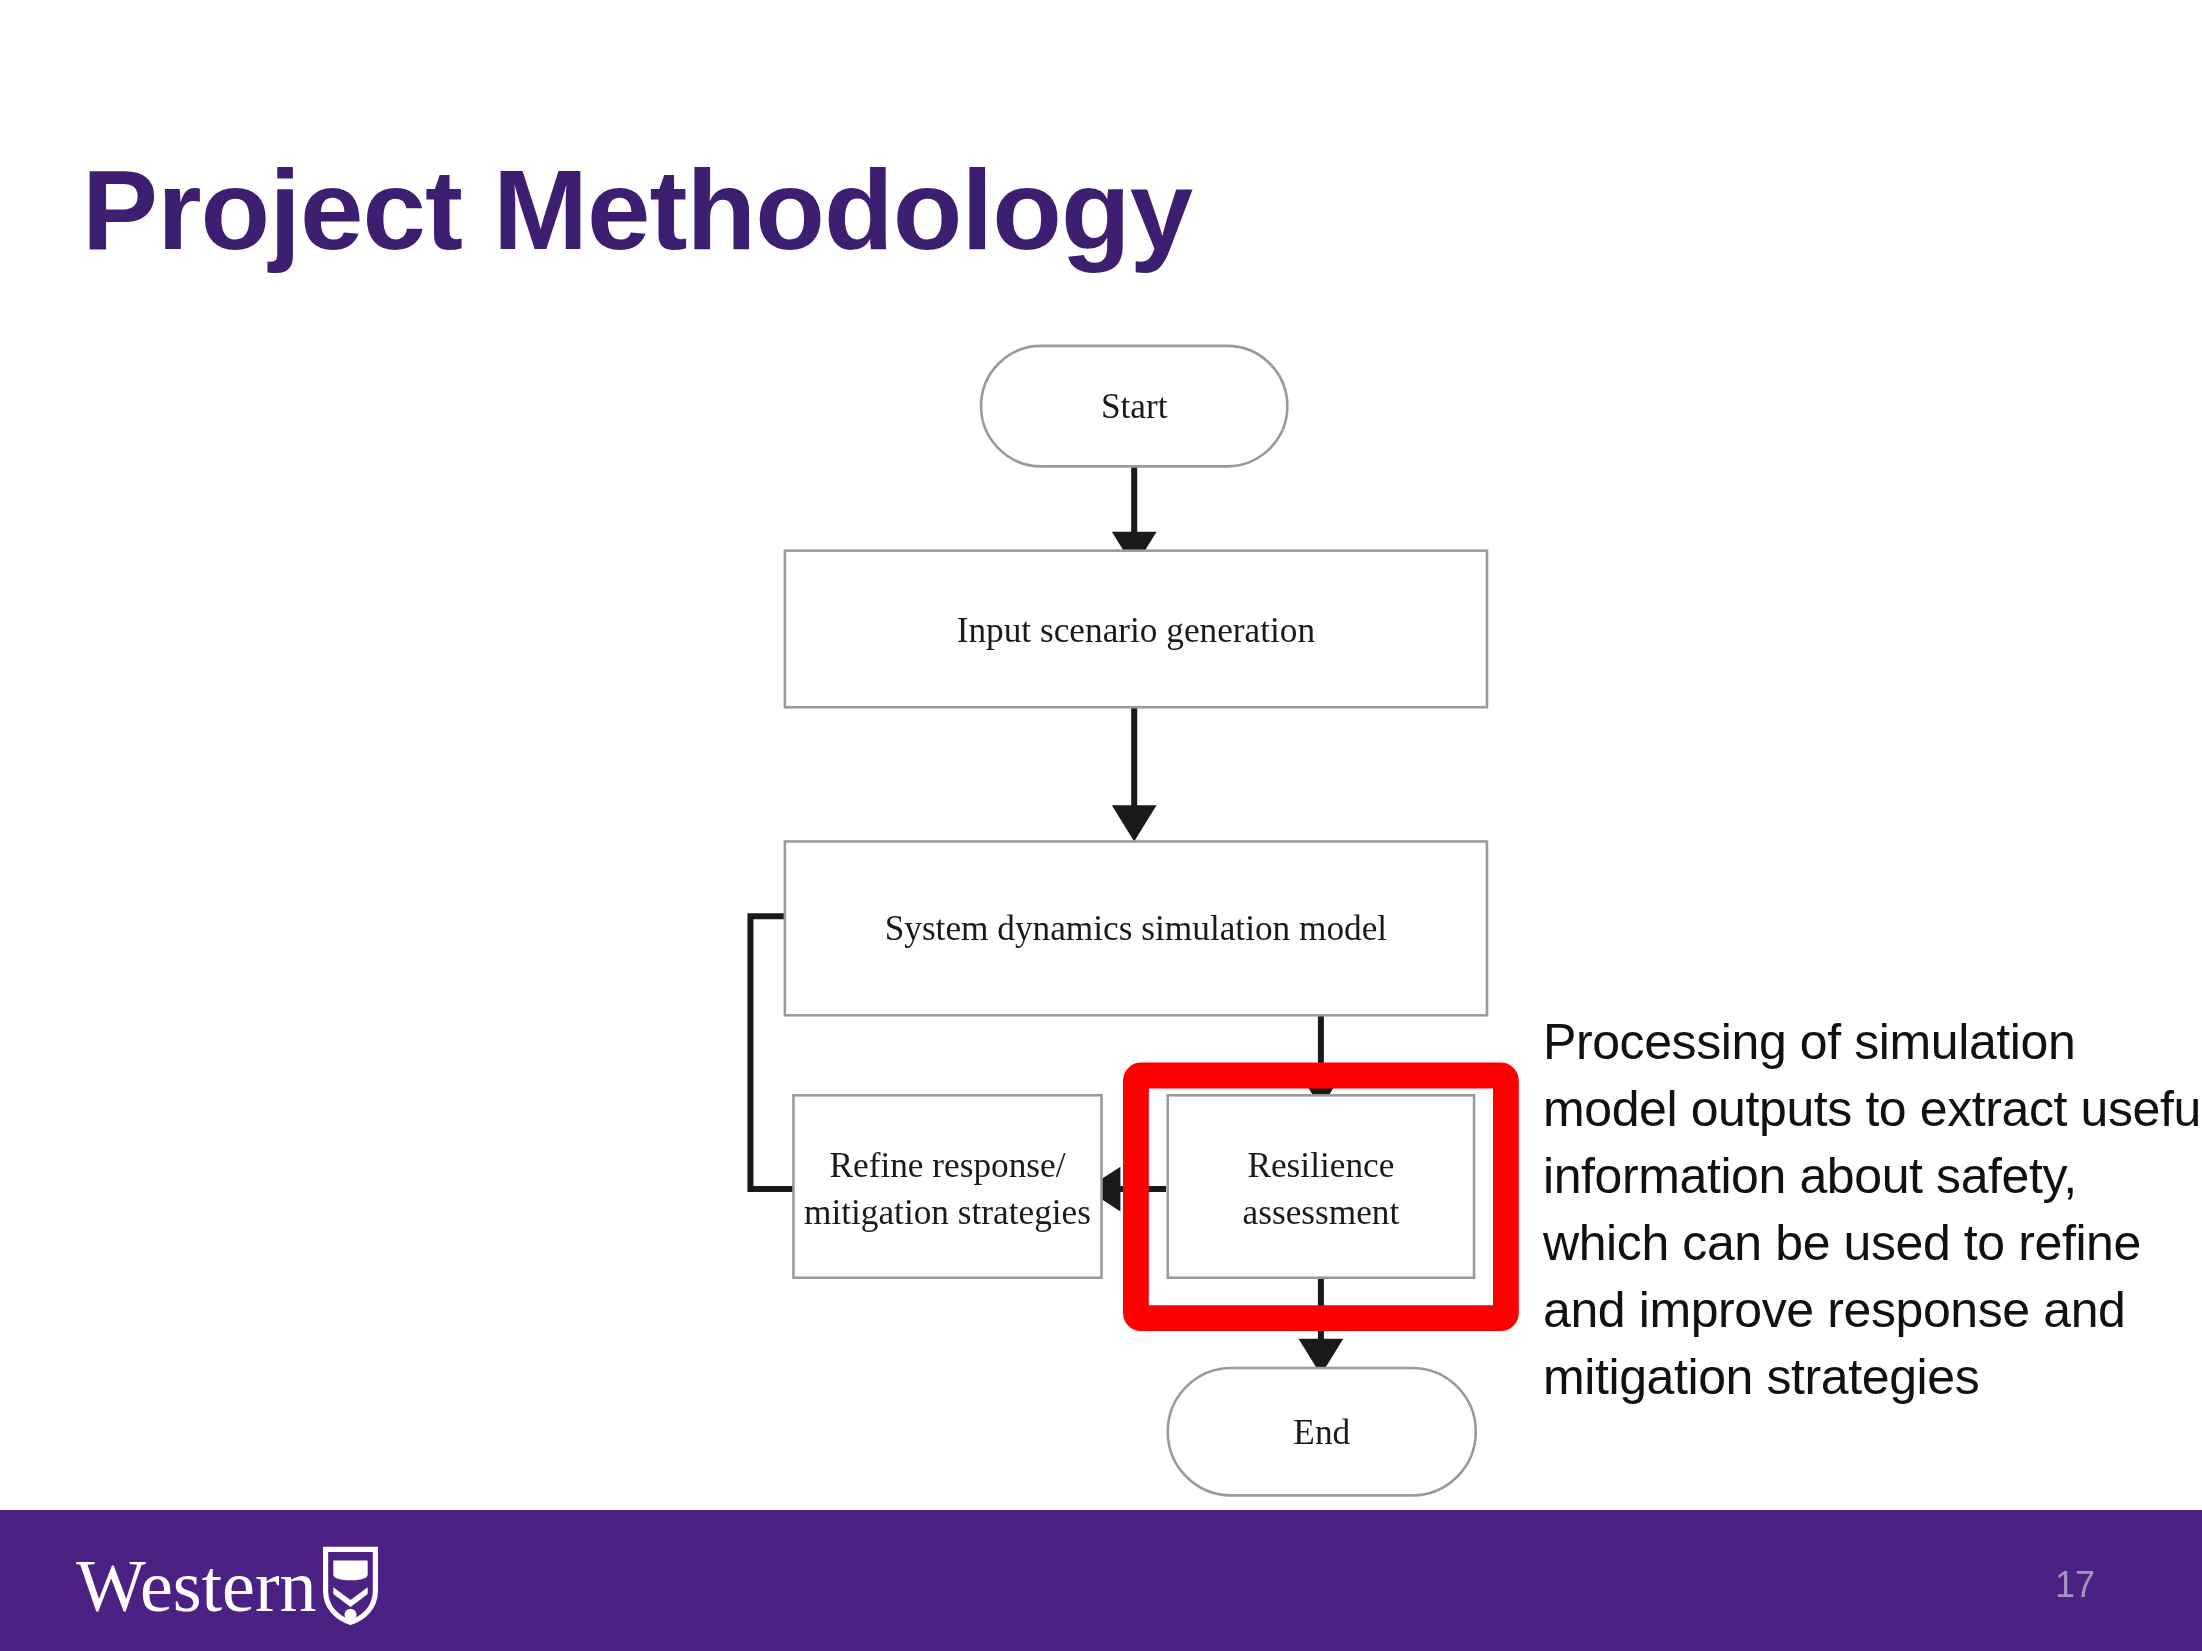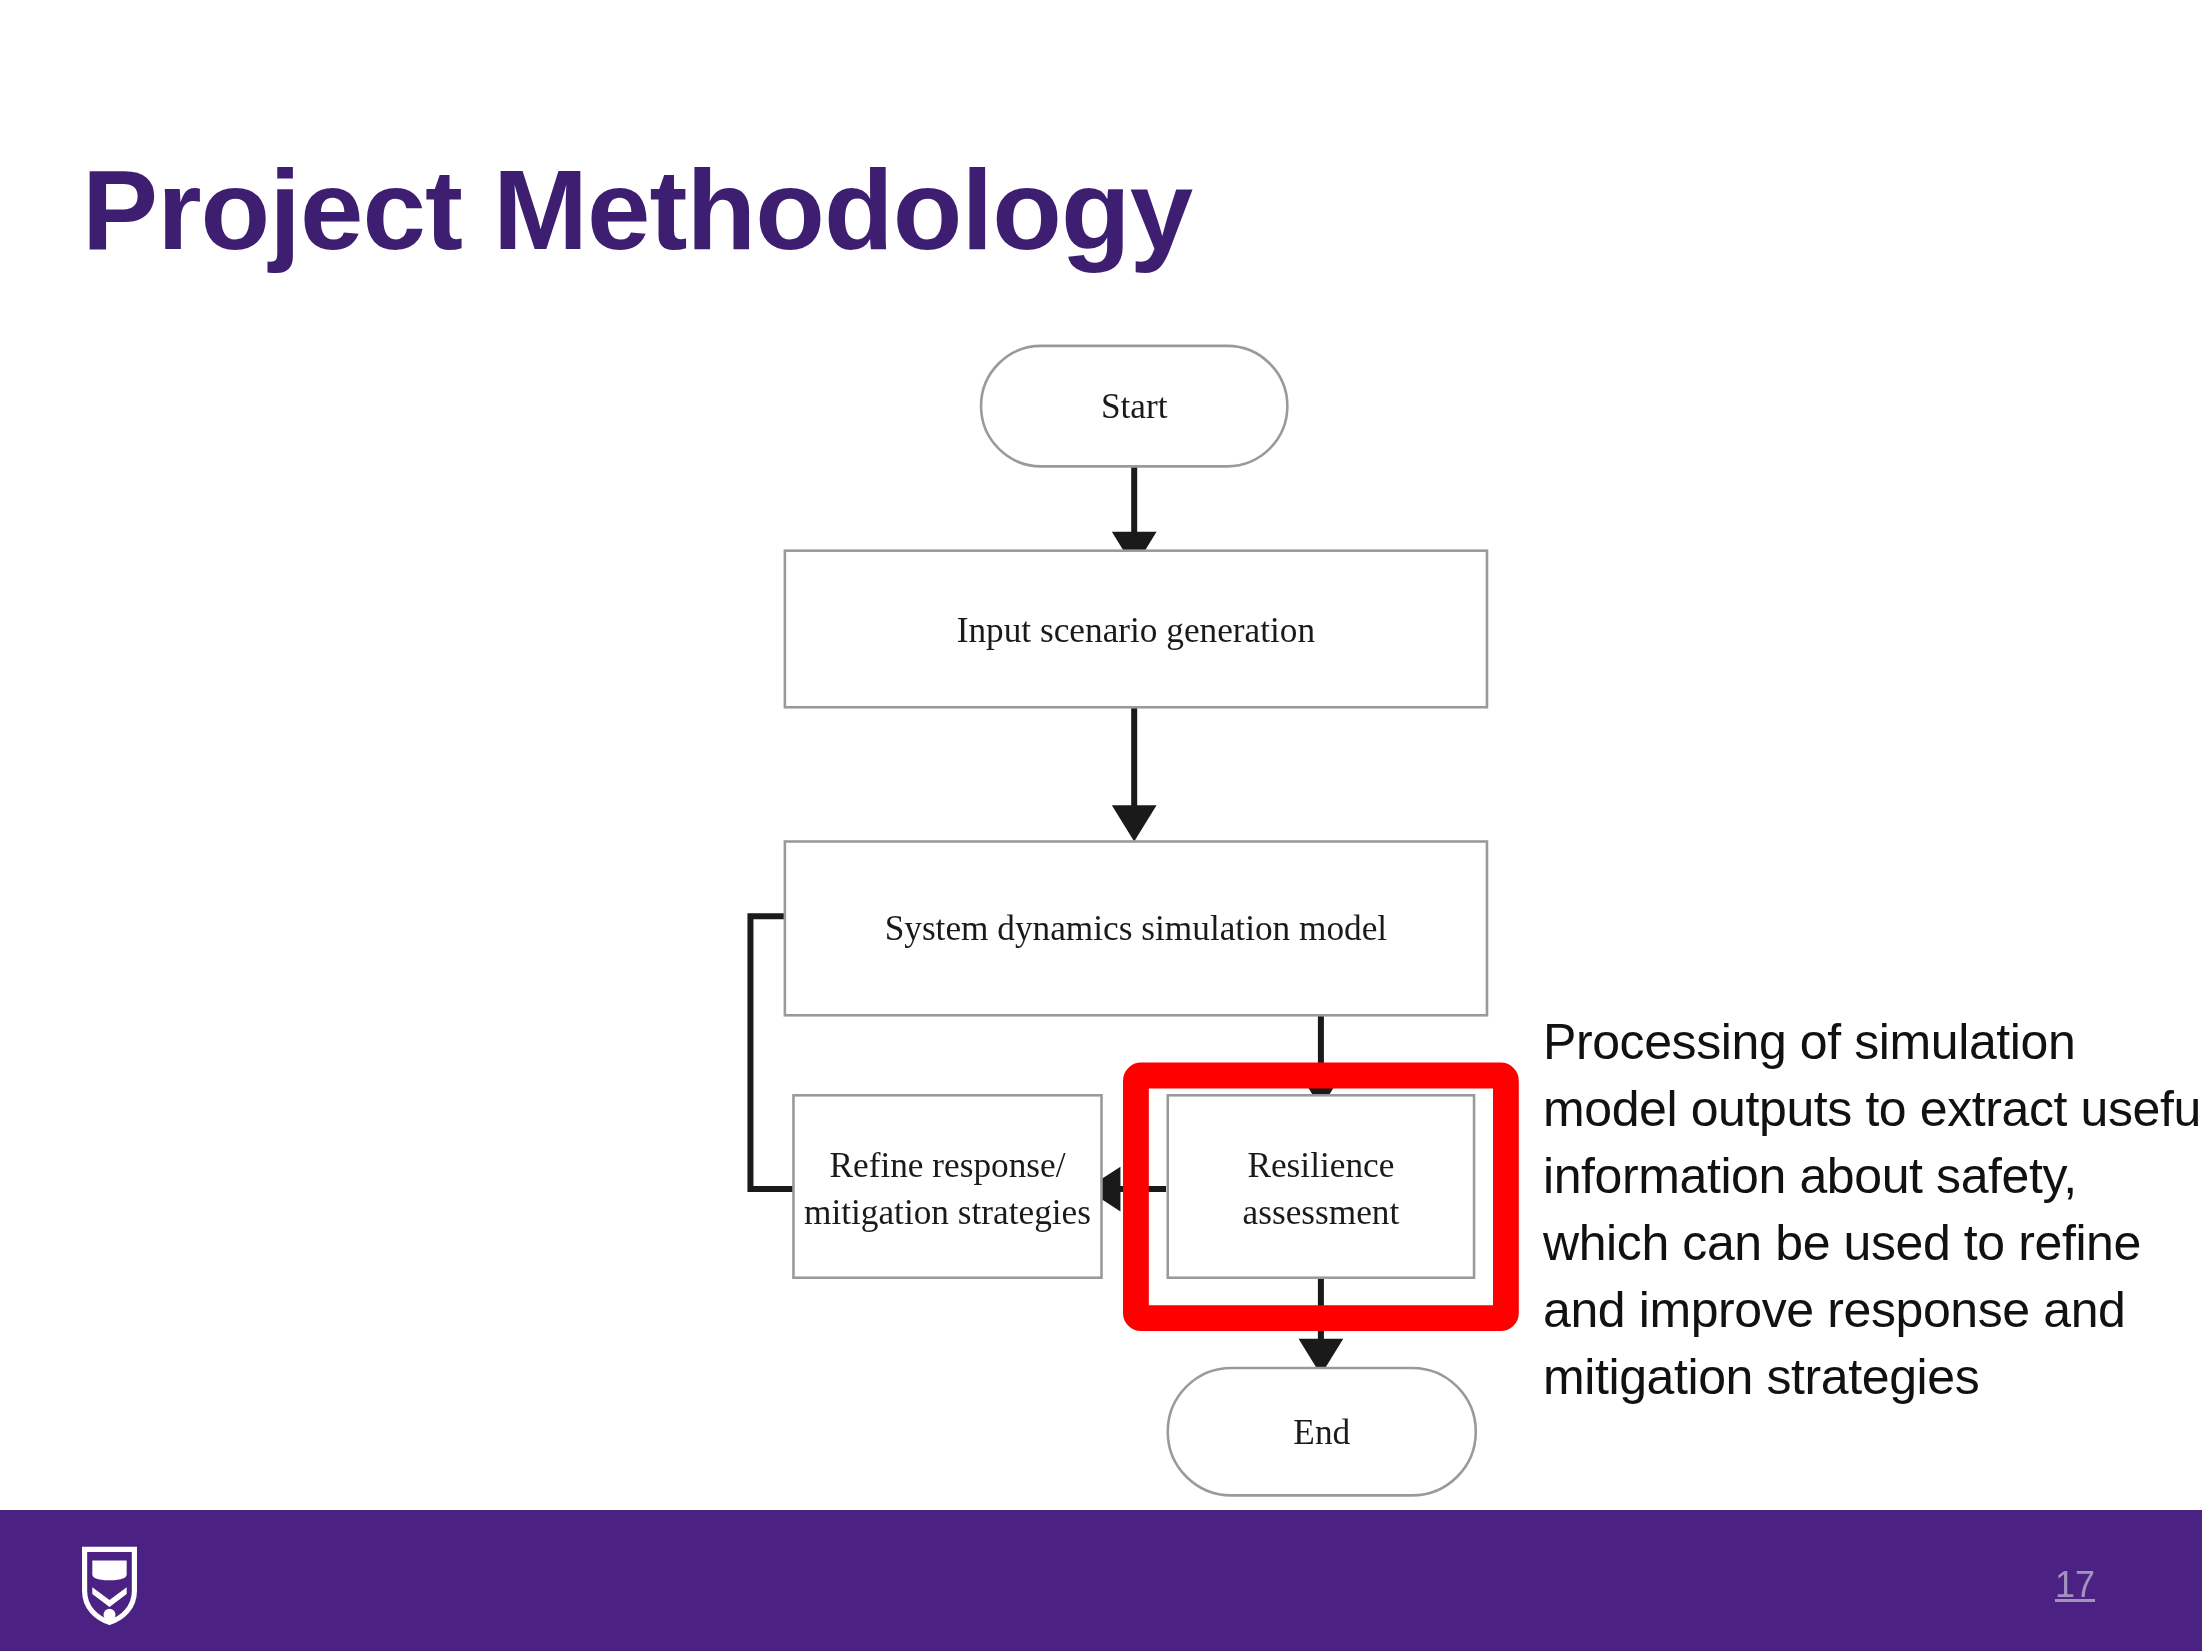--- a/index.html
+++ b/index.html
@@ -113,21 +113,20 @@
     margin: 0 6.9px 0 5.2px;
     display: block;
   }
   #page-number {
     position: absolute;
     left: 2055px;
     top: 1564px;
     font-family: "Liberation Sans", sans-serif;
     font-size: 36px;
     color: #a294bd;
-    text-decoration: underline;
   }
 </style>
 </head>
 <body>
 
 <div id="slide">
 
   <div id="slide-title">Project Methodology</div>
 
   <svg id="flowchart" viewBox="0 0 2560 1920">
@@ -195,20 +194,21 @@
       <rect class="node-box" x="1357" y="1590" width="358" height="148" rx="74" ry="74"></rect>
       <text class="node-label" x="1536" y="1678">End</text>
     </g>
   </svg>
 
   <div id="annotation-text">Processing of simulation model outputs to extract useful information about safety, which can be used to refine and improve response and mitigation strategies</div>
 
   <div id="footer-bar"></div>
 
   <div id="footer-logo">
+    <span class="wordmark">Western</span>
 
     <svg id="shield-icon" width="57" height="79" viewBox="0 0 66 92">
       <path d="M4 4 H62 V52 C62 72 48 84 33 89 C18 84 4 72 4 52 Z" fill="none" stroke="#ffffff" stroke-width="6"></path>
       <path d="M13 17 H53 V33 C53 37 48 40 33 40 C18 40 13 37 13 33 Z" fill="#ffffff"></path>
       <path d="M13 48 L33 63 L53 48 L53 56 L33 71 L13 56 Z" fill="#ffffff"></path>
       <circle cx="33" cy="80" r="7" fill="#ffffff"></circle>
     </svg>
 
   </div>
 

